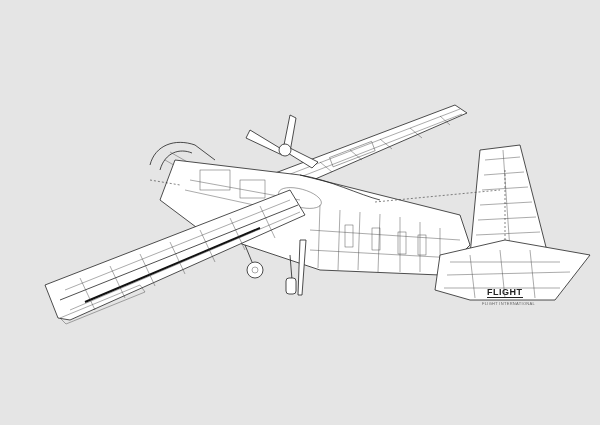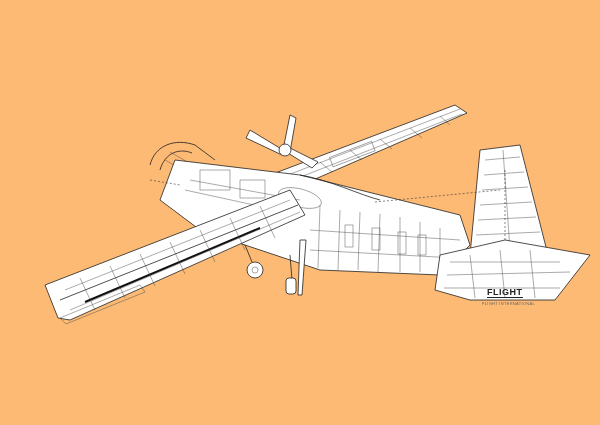--- a/index.html
+++ b/index.html
@@ -1,16 +1,16 @@
 <!DOCTYPE html>
 <html><head>
 <meta charset="utf-8">
 <style>
   html,body{margin:0;padding:0;background:#ffffff;}
-  #canvas{position:relative;width:600px;height:425px;background:#fdba74;overflow:hidden;}
+  #canvas{position:relative;width:600px;height:425px;background:#e5e5e5;overflow:hidden;}
   svg{position:absolute;left:0;top:0;}
   .ln{fill:none;stroke:#222;stroke-width:0.8;}
   .lt{fill:none;stroke:#444;stroke-width:0.45;}
   .dash{fill:none;stroke:#333;stroke-width:0.6;stroke-dasharray:2 2;}
   .fill{fill:#fff;stroke:#222;stroke-width:0.8;}
   .dark{fill:#333;stroke:#111;stroke-width:0.5;}
   #logo{position:absolute;left:487px;top:287px;font-family:"Liberation Sans",sans-serif;font-weight:bold;font-size:9px;color:#222;letter-spacing:0.5px;border-bottom:1px solid #222;line-height:10px;}
   #credit{position:absolute;left:482px;top:301px;font-family:"Liberation Sans",sans-serif;font-size:4px;color:#666;letter-spacing:0.3px;}
 </style>
 </head>

